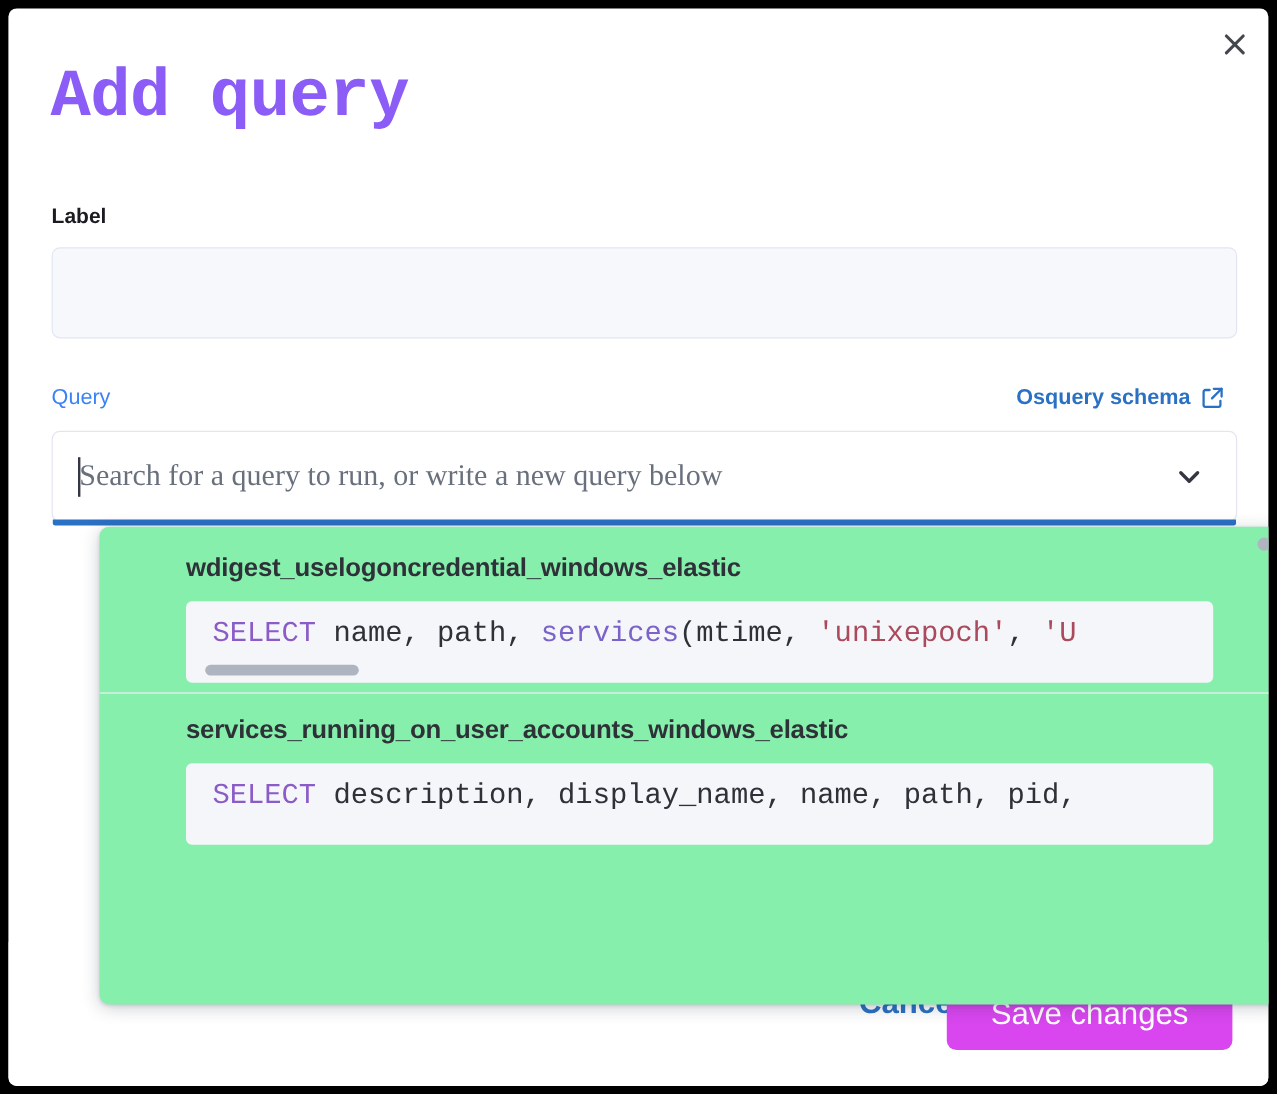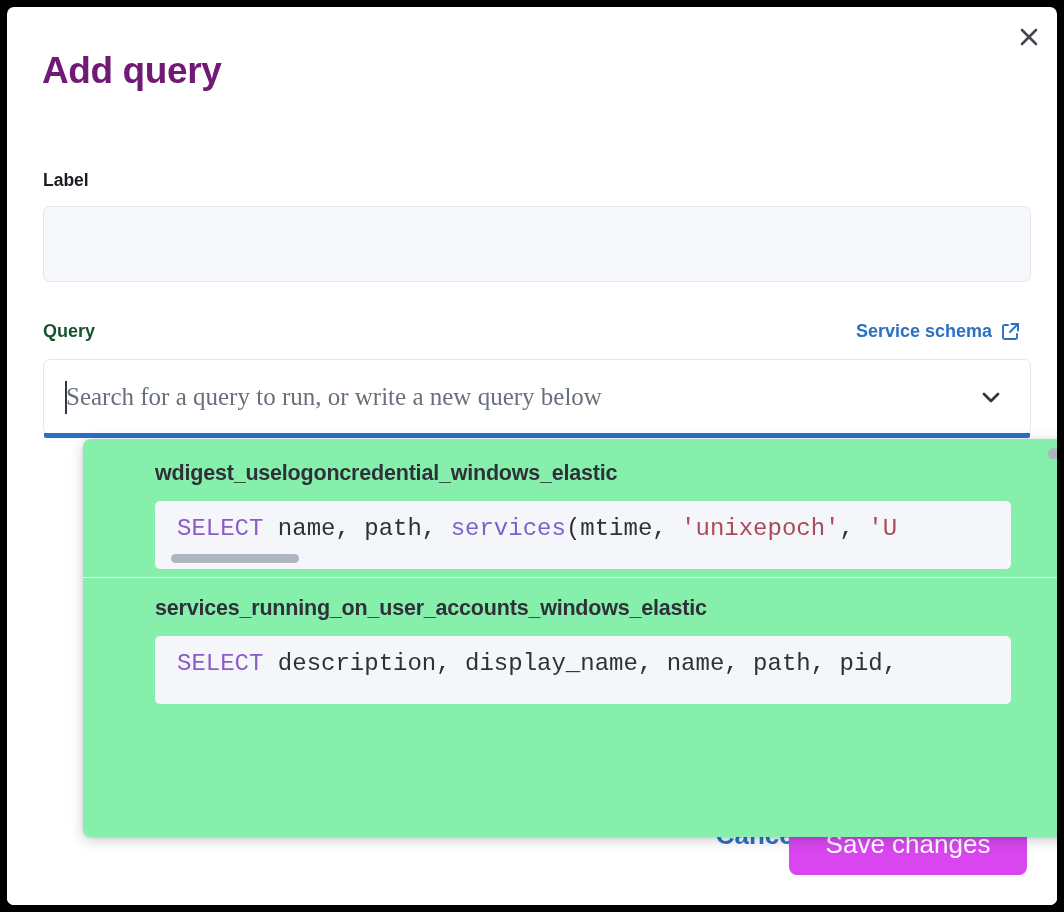--- a/index.html
+++ b/index.html
@@ -50,26 +50,27 @@
     border: none;
     padding: 0;
   }
   .close-btn svg { display: block; }
 
   
   .title {
     position: absolute;
     left: 35px;
     top: 44px;
-    font-size: 37px;
-    font-weight: 700;
-    color: #701a75;
+    font-size: 56px;
+    font-weight: 700;
+    color: #8b5cf6;
     letter-spacing: -0.4px;
     line-height: 1.1;
     margin: 0;
+    font-family: Liberation Mono, monospace;
   }
 
   
   .field-label {
     position: absolute;
     font-size: 17.5px;
     font-weight: 700;
     color: #1a1c21;
   }
   .label-lbl { left: 36px; top: 163px; }
@@ -90,22 +91,22 @@
     color: #343741;
     padding: 0 14px;
   }
 
   
   .query-lbl {
     position: absolute;
     left: 36px;
     top: 314px;
     font-size: 18px;
-    font-weight: 700;
-    color: #14532d;
+    font-weight: 400;
+    color: #3b82f6;
   }
   .schema-link {
     position: absolute;
     right: 36px;
     top: 314px;
     font-size: 18px;
     font-weight: 700;
     color: #2a70c4;
     text-decoration: none;
     display: flex;
@@ -302,21 +303,21 @@
     </button>
 
     <h1 class="title">Add query</h1>
 
     <div class="field-label label-lbl">Label</div>
     <input class="label-input" type="text" value="" placeholder="" style="">
 
     <div class="query-lbl">Query</div>
 
     <a class="schema-link" href="#">
-      <span>Service schema</span>
+      <span>Osquery schema</span>
       <svg width="21" height="21" viewBox="0 0 21 21">
         <path d="M8 4 H4.5 A1.5 1.5 0 0 0 3 5.5 V16.5 A1.5 1.5 0 0 0 4.5 18 H15.5 A1.5 1.5 0 0 0 17 16.5 V13" fill="none" stroke="#2a70c4" stroke-width="1.9" stroke-linecap="round"></path>
         <path d="M11.5 3 H18 V9.5" fill="none" stroke="#2a70c4" stroke-width="1.9" stroke-linecap="round" stroke-linejoin="round"></path>
         <path d="M18 3 L10 11" fill="none" stroke="#2a70c4" stroke-width="1.9" stroke-linecap="round"></path>
       </svg>
     </a>
 
     <div class="combo">
       <span class="combo-caret"></span>
       <input class="combo-input" type="text" value="" placeholder="Search for a query to run, or write a new query below" style="">

